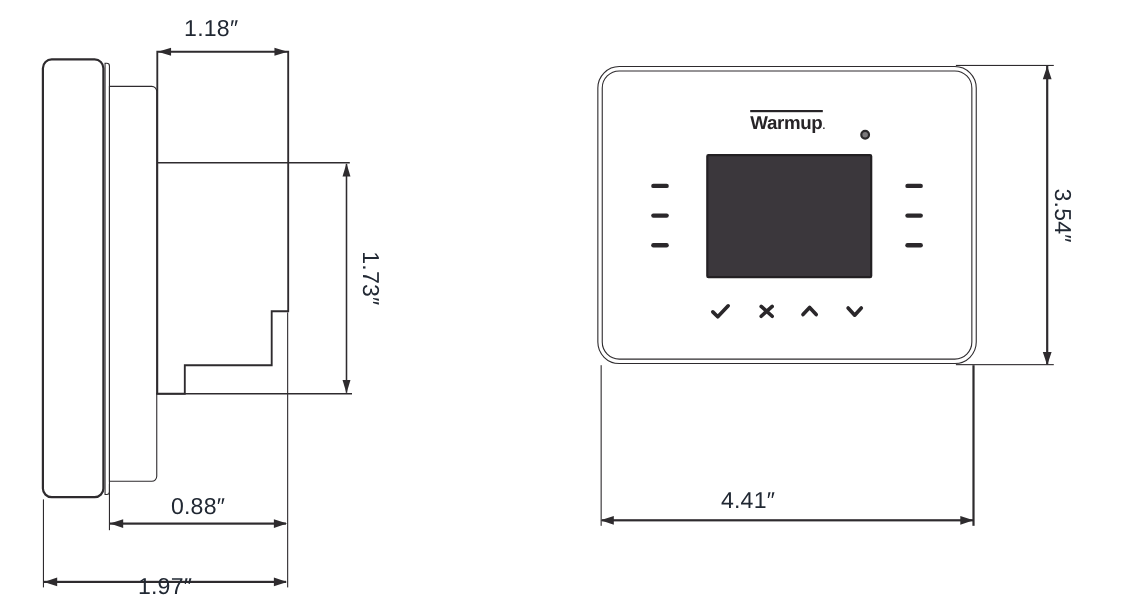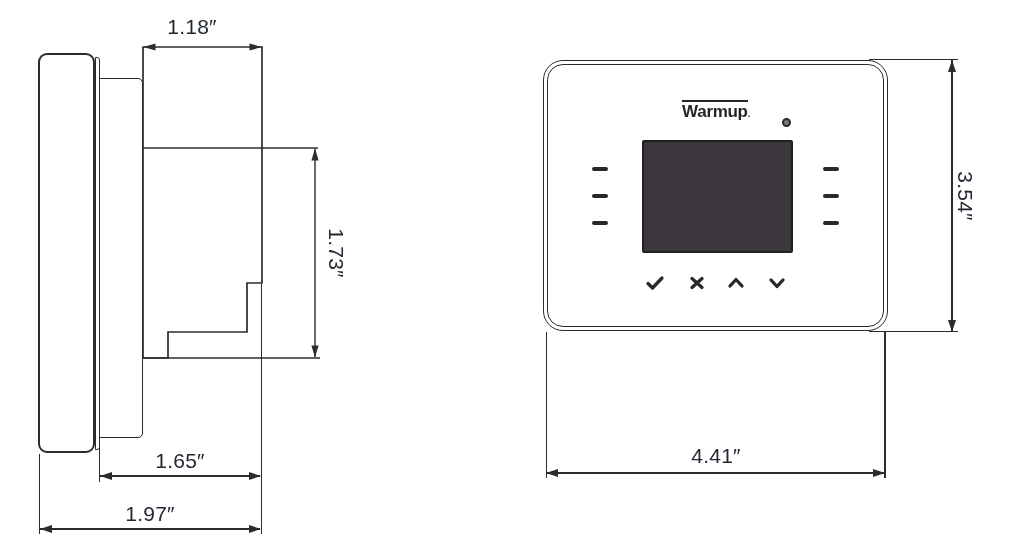--- a/index.html
+++ b/index.html
@@ -57,26 +57,26 @@
     <div class="vline" style="left:98.6px;top:440px;height:42px;"></div>
     <div class="vline" style="left:38.8px;top:454px;height:80px;"></div>
 
     <div class="dimlabel" style="left:157px;top:15px;width:70px;">1.18″</div>
 
     <div class="dimlabel vlabel" style="left:296px;top:240px;width:80px;height:26px;line-height:26px;">1.73″</div>
 
     <div class="hline" style="left:100px;top:475.3px;width:160px;"></div>
     <div class="arr arr-l" style="left:99.7px;top:472px;"></div>
     <div class="arr arr-r" style="left:248.5px;top:472px;"></div>
-    <div class="dimlabel" style="left:145px;top:449px;width:70px;">1.65″</div>
+    <div class="dimlabel" style="left:145px;top:449px;width:70px;">0.88″</div>
 
     <div class="hline" style="left:40px;top:528.4px;width:220px;"></div>
     <div class="arr arr-l" style="left:39.5px;top:525px;"></div>
     <div class="arr arr-r" style="left:248.5px;top:525px;"></div>
-    <div class="dimlabel" style="left:115px;top:502px;width:70px;">1.97″</div>
+    <div class="dimlabel" style="left:115px;top:522px;width:70px;">1.97″</div>
   </div>
 
   <div>
 
     <div class="rect" style="left:543px;top:60px;width:345px;height:271px;border-width:1.6px;border-radius:20px;"></div>
     <div class="rect" style="left:547px;top:64px;width:337px;height:263px;border-width:1.3px;border-radius:16px;"></div>
 
     <div class="logo">
       <span class="word">Warmup</span><span class="mark">.</span>
     </div>
@@ -111,16 +111,16 @@
     <div class="vline" style="left:951.4px;top:60px;height:271px;"></div>
     <div class="arr arr-u" style="left:948px;top:59.5px;"></div>
     <div class="arr arr-d" style="left:948px;top:319.5px;"></div>
     <div class="dimlabel vlabel" style="left:925px;top:183px;width:80px;height:26px;line-height:26px;">3.54″</div>
 
     <div class="vline" style="left:545.6px;top:332px;height:146px;"></div>
     <div class="vline" style="left:884.2px;top:332px;height:146px;"></div>
     <div class="hline" style="left:546.5px;top:472.4px;width:338.5px;"></div>
     <div class="arr arr-l" style="left:546.3px;top:469px;"></div>
     <div class="arr arr-r" style="left:873px;top:469px;"></div>
-    <div class="dimlabel" style="left:681px;top:444px;width:70px;">4.41″</div>
+    <div class="dimlabel" style="left:645px;top:444px;width:70px;">4.41″</div>
   </div>
 
 </div>
 
 </body></html>

